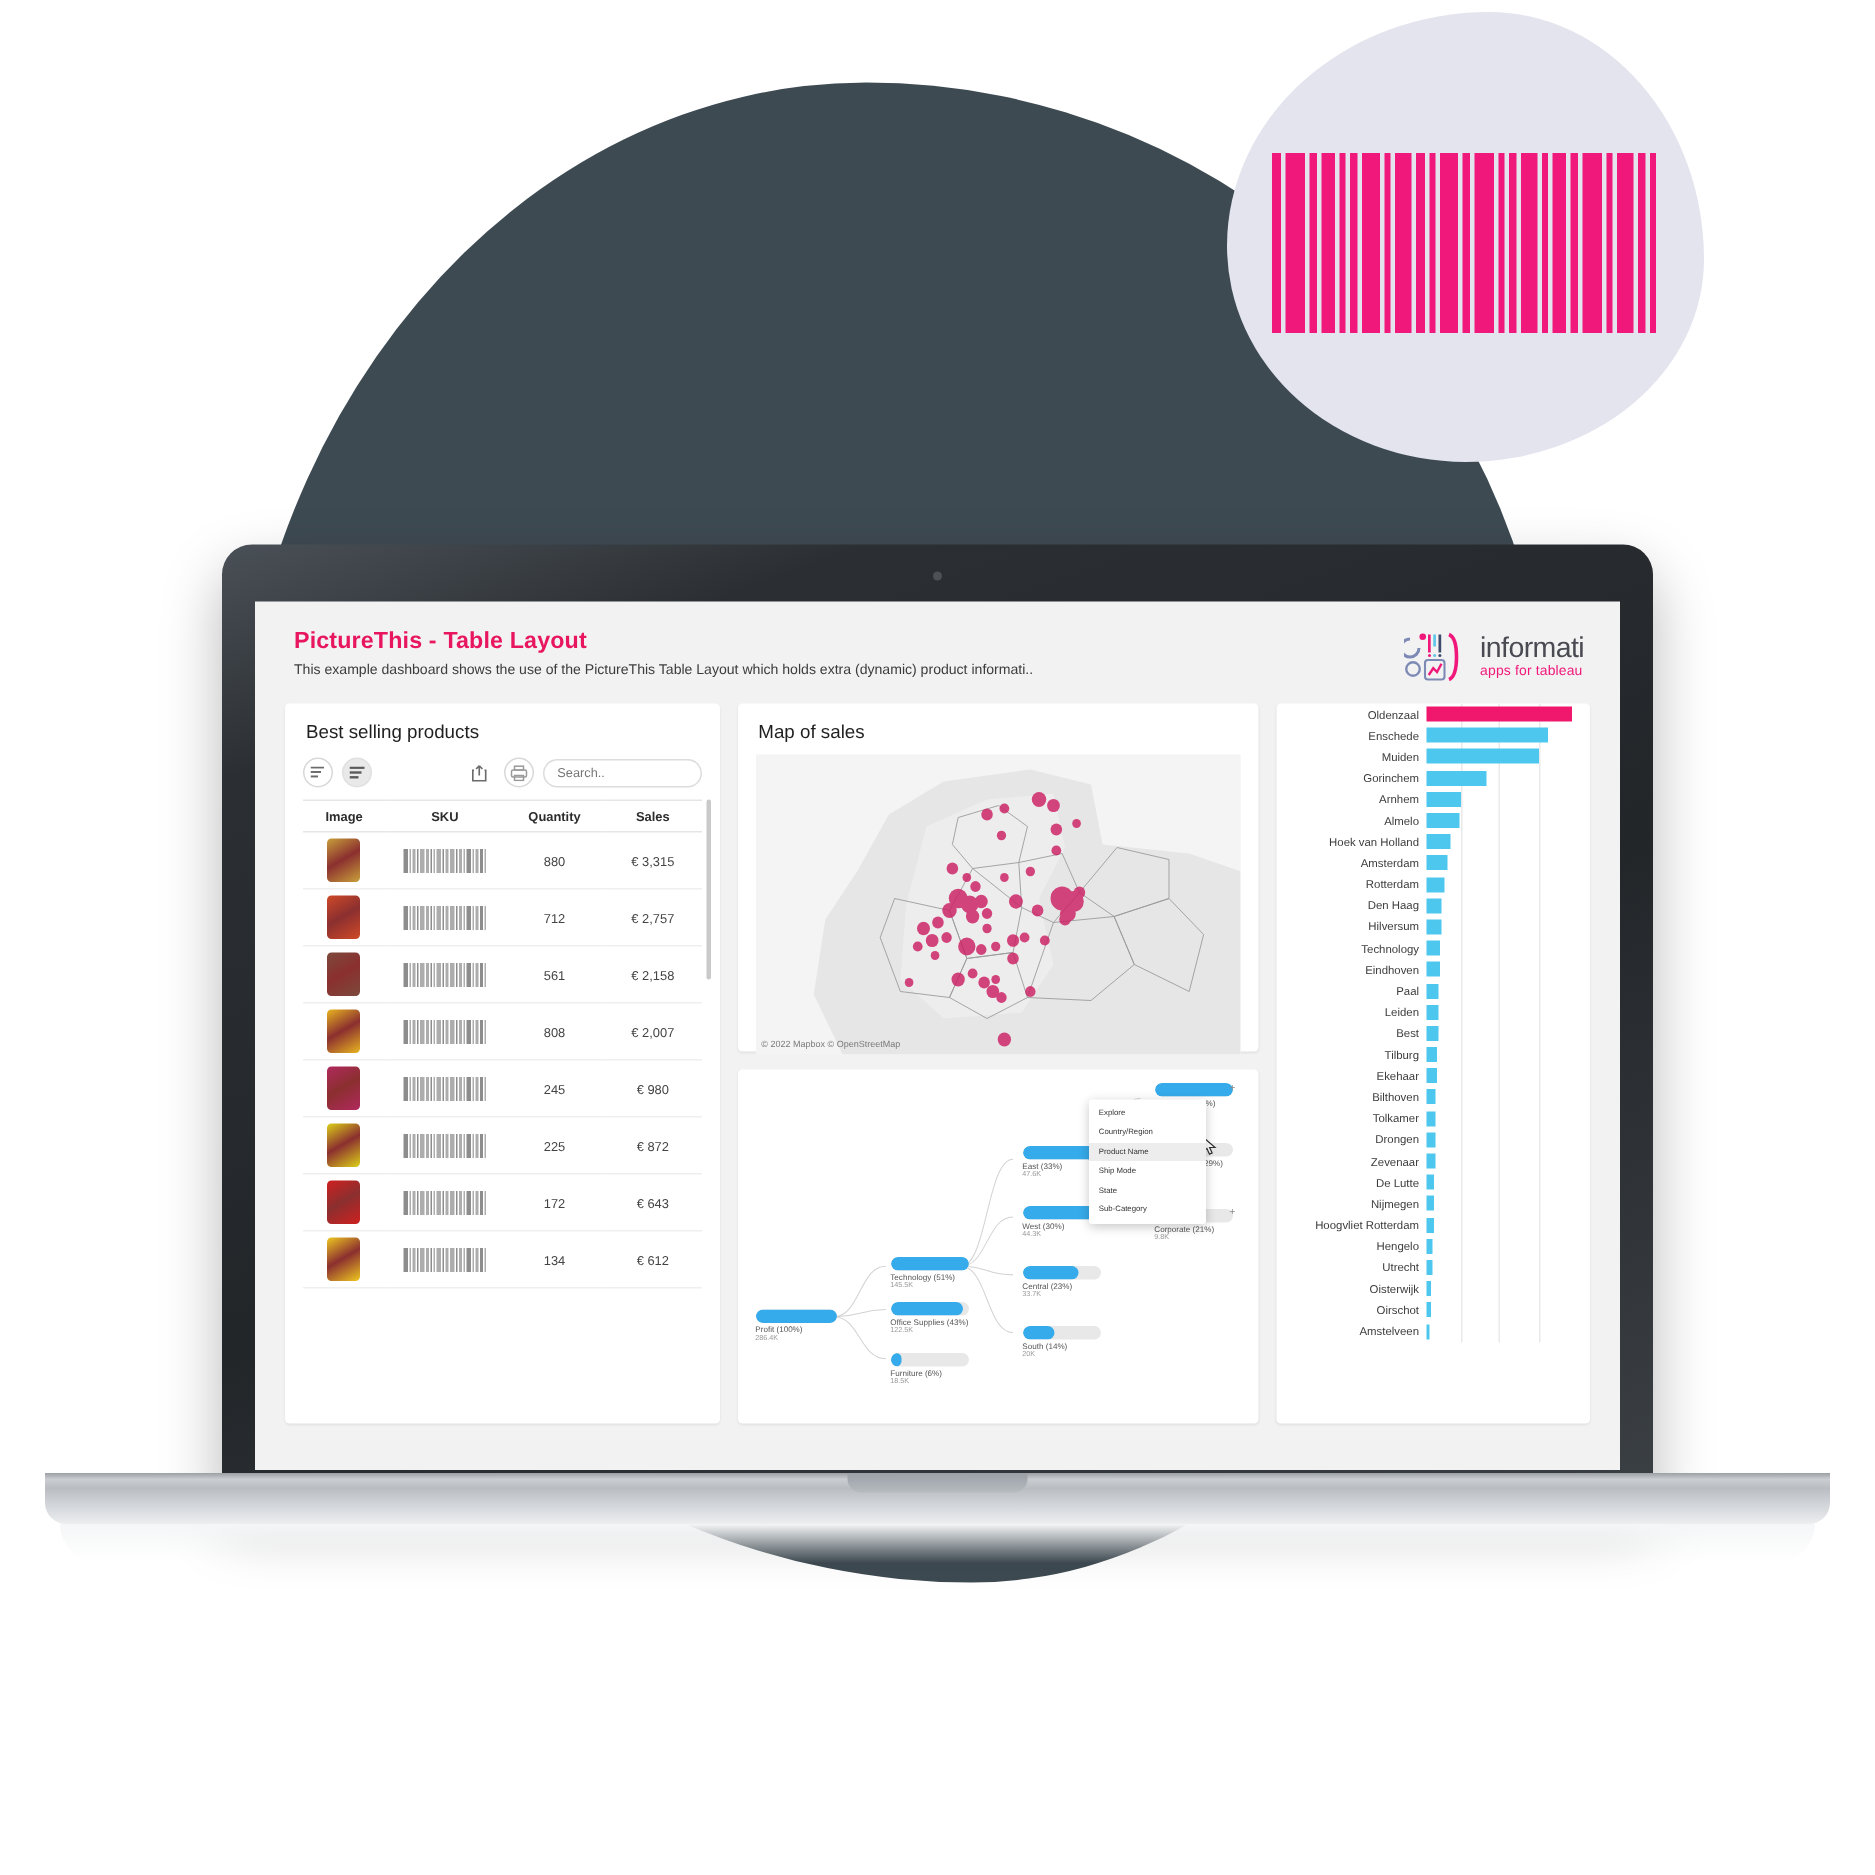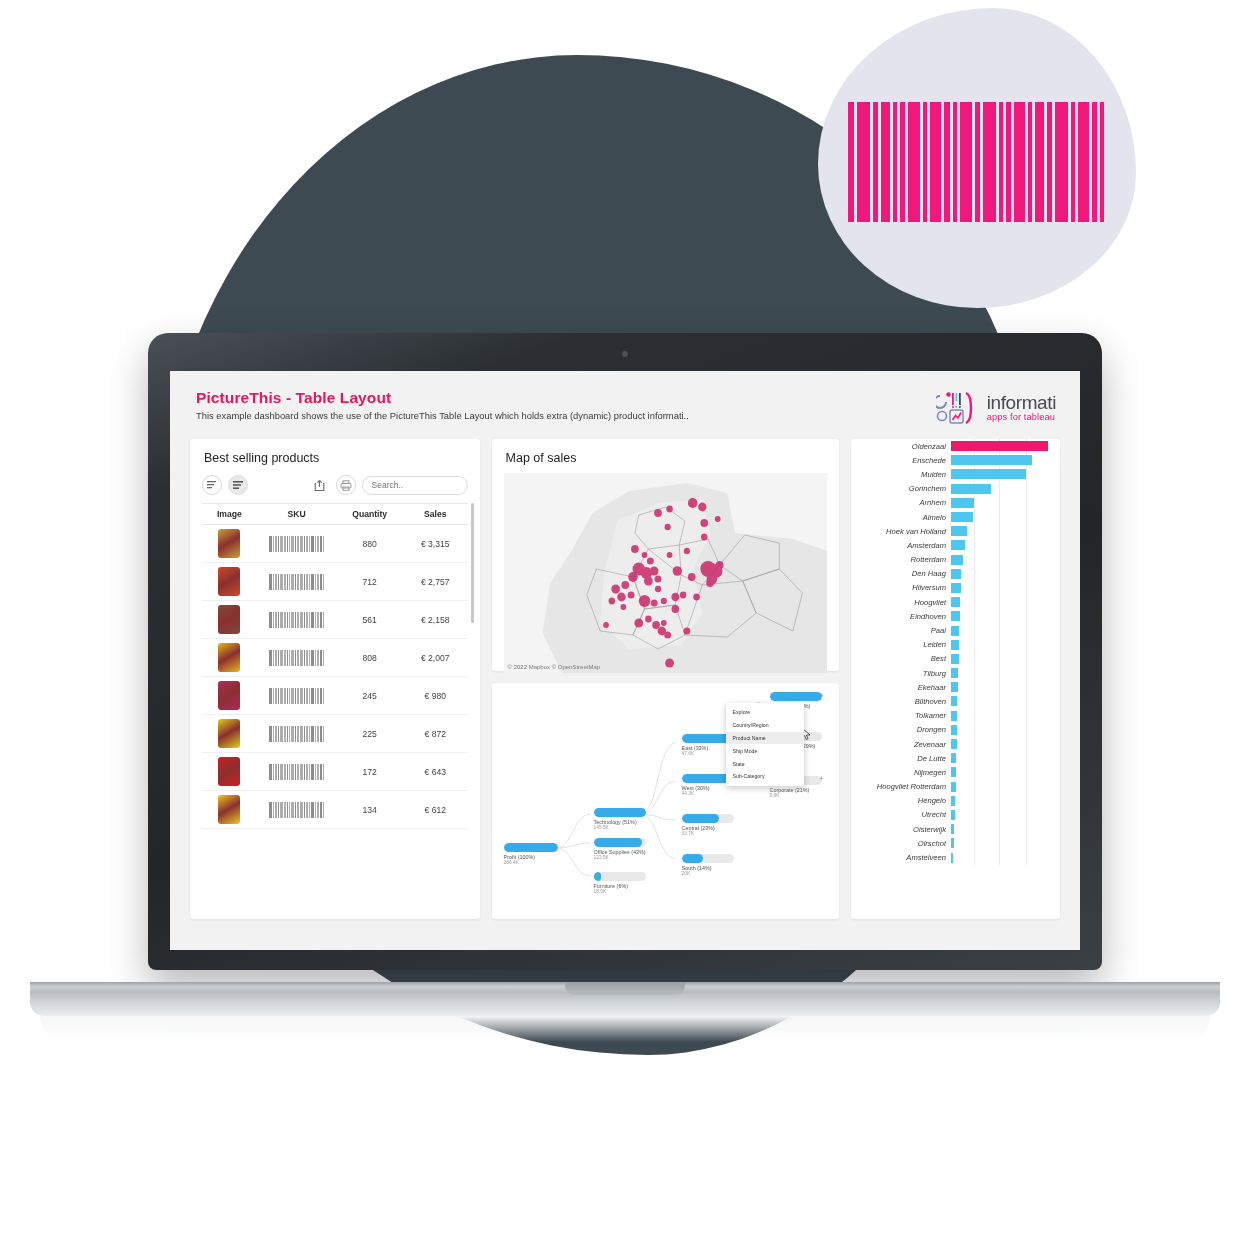--- a/index.html
+++ b/index.html
@@ -37,21 +37,21 @@
     height: 120px;
     margin-top: 8px;
   }
   .barcode span { display: block; background: #f0187a; height: 100%; margin-right: 3px; }
 
   
   .laptop { position: absolute; left: 0; top: 0; width: 1250px; height: 1250px; z-index: 3; }
 
   .lid {
     position: absolute;
-    left: 148px; top: 333px;
+    left: 148px; top: 363px;
     width: 954px; height: 637px;
     background: linear-gradient(160deg, #4a5057 0%, #2b2f33 16%, #232629 55%, #3b4045 100%);
     border-radius: 20px 20px 8px 8px;
     padding: 38px 22px 20px 22px;
     box-shadow: 0 18px 40px rgba(0,0,0,.28);
   }
   .camera {
     position: absolute; left: 50%; top: 18px; transform: translateX(-50%);
     width: 6px; height: 6px; border-radius: 50%;
     background: #4c5156;
@@ -153,21 +153,21 @@
   .tplus { position: absolute; font-size: 7px; color: #8a8a8a; }
 
   
   .bars { padding: 0 12px 10px 8px; }
   .brow { display: flex; align-items: center; height: 14.2px; }
   .blabel { width: 92px; text-align: right; font-size: 7.6px; color: #3b3b3b; padding-right: 5px; white-space: nowrap; }
   .btrack { flex: 1; position: relative; height: 100%; display: flex; align-items: center; }
   .bfill { height: 10px; background: #4ec7ef; }
   .bfill.top { background: #f0186d; }
   .gridline { position: absolute; top: 0; width: 1px; height: 100%; background: #eaeaea; }
-  .bars-axis { position: relative; font-style: italic; }
+  .bars-axis { position: relative; }
 </style>
 </head>
 <body>
 
 <div class="bg-blob"></div>
 
 <div class="barcode-blob">
   <div class="barcode" id="barcode">
       <span style="width: 6px;"></span>
       <span style="width: 13px;"></span>
@@ -792,21 +792,21 @@
                       <div class="bfill" style="width: 9.7px;"></div>
                     </div>
                   </div>
                   <div class="brow">
                     <div class="blabel">Hilversum</div>
                     <div class="btrack">
                       <div class="bfill" style="width: 9.7px;"></div>
                     </div>
                   </div>
                   <div class="brow">
-                    <div class="blabel">Hoogvliet</div>
+                    <div class="blabel">Technology</div>
                     <div class="btrack">
                       <div class="bfill" style="width: 8.73px;"></div>
                     </div>
                   </div>
                   <div class="brow">
                     <div class="blabel">Eindhoven</div>
                     <div class="btrack">
                       <div class="bfill" style="width: 8.73px;"></div>
                     </div>
                   </div>

